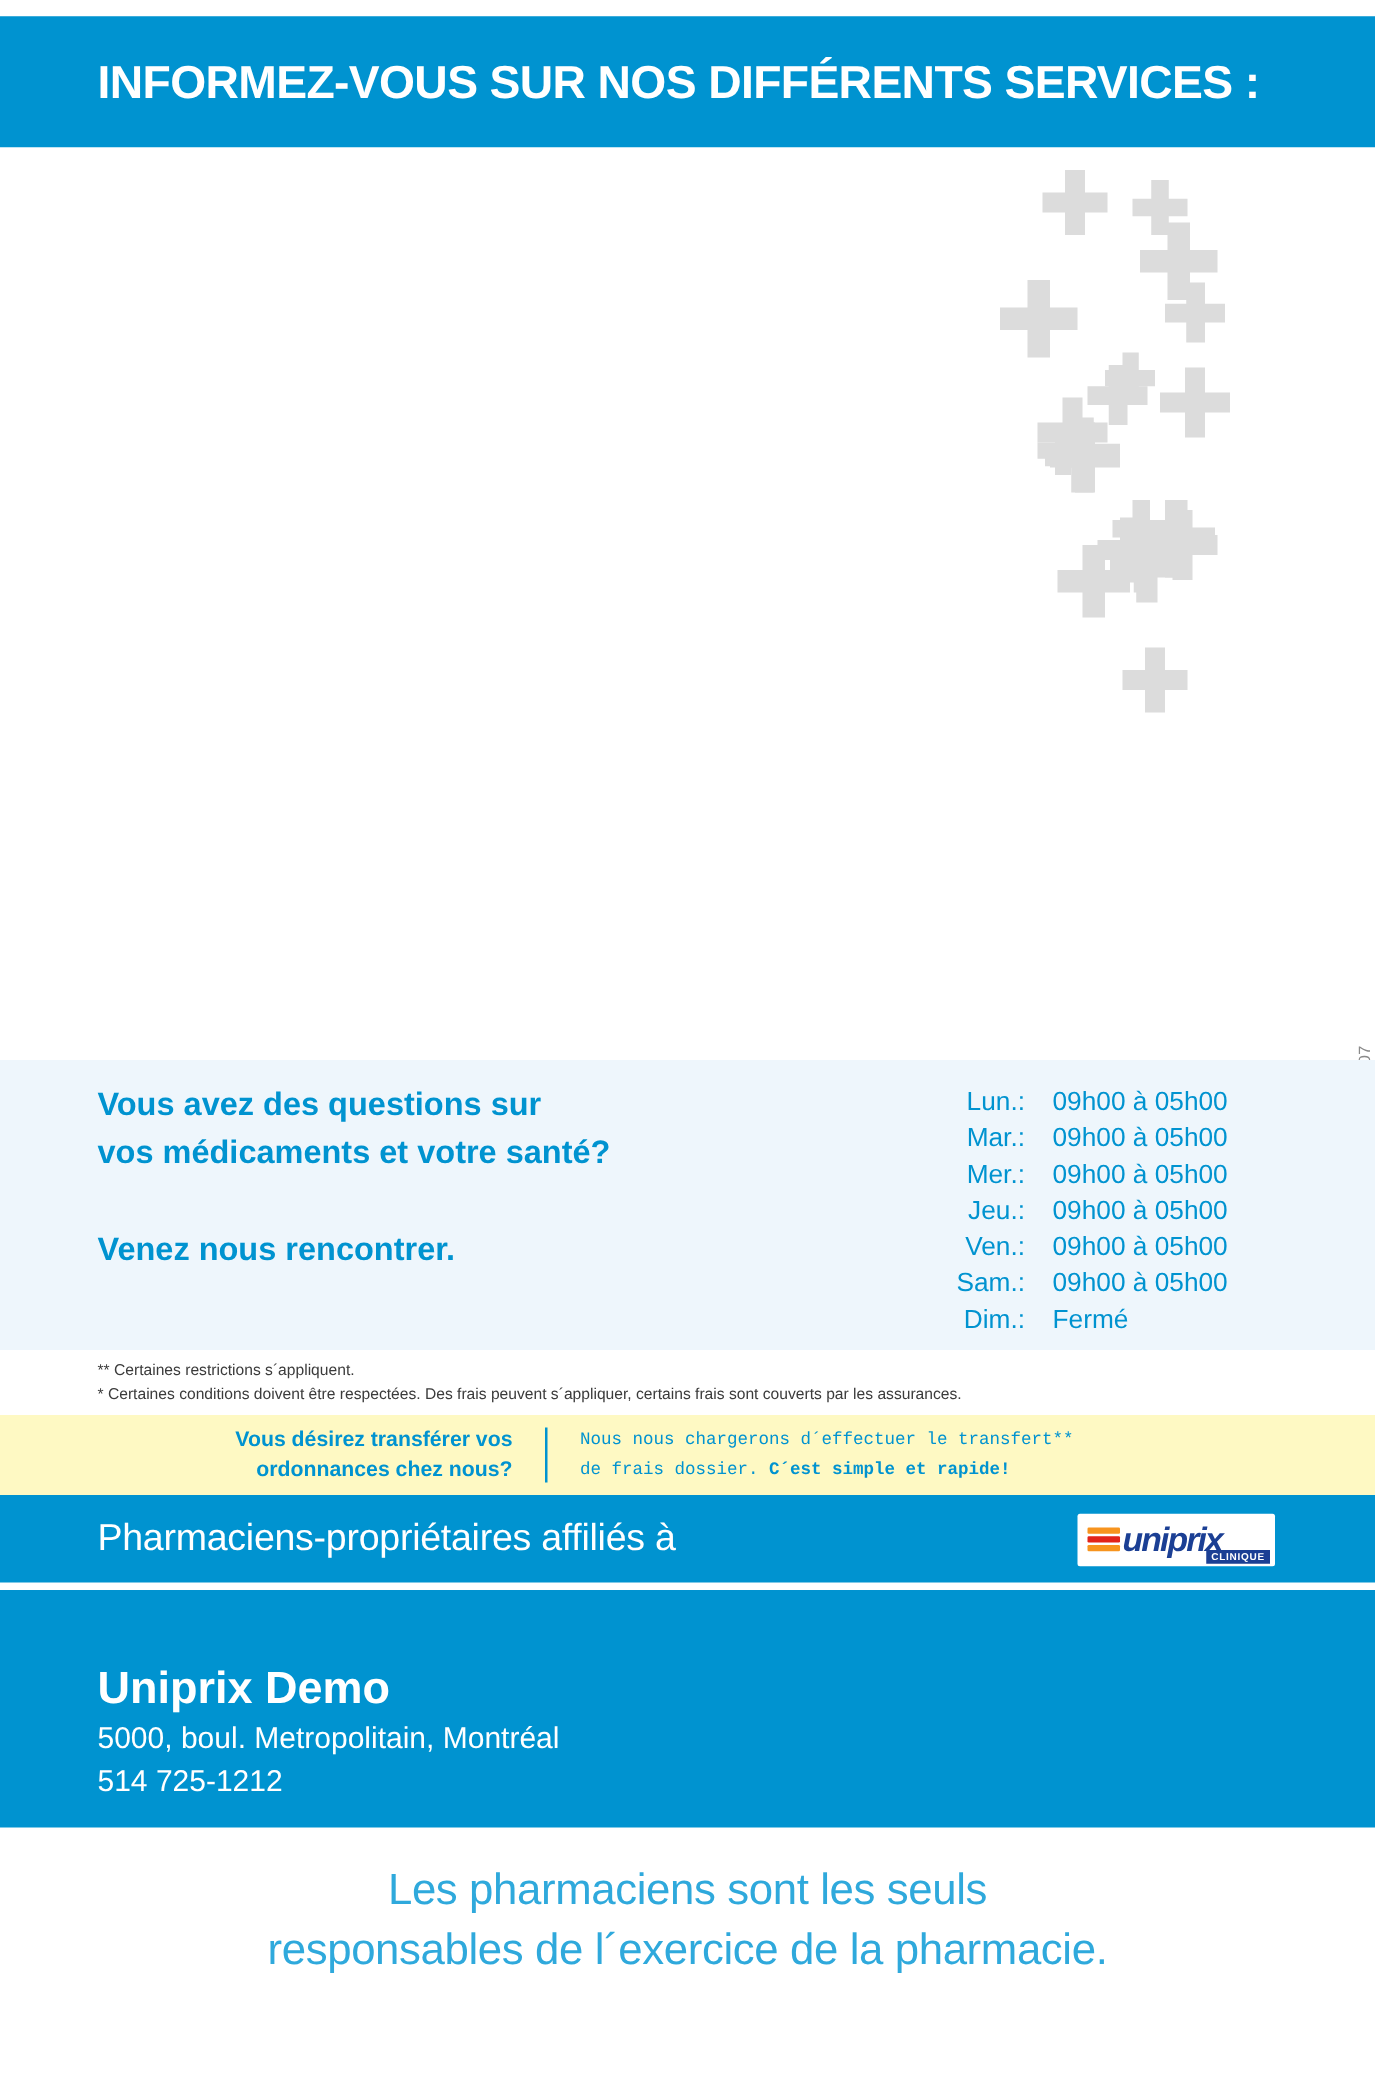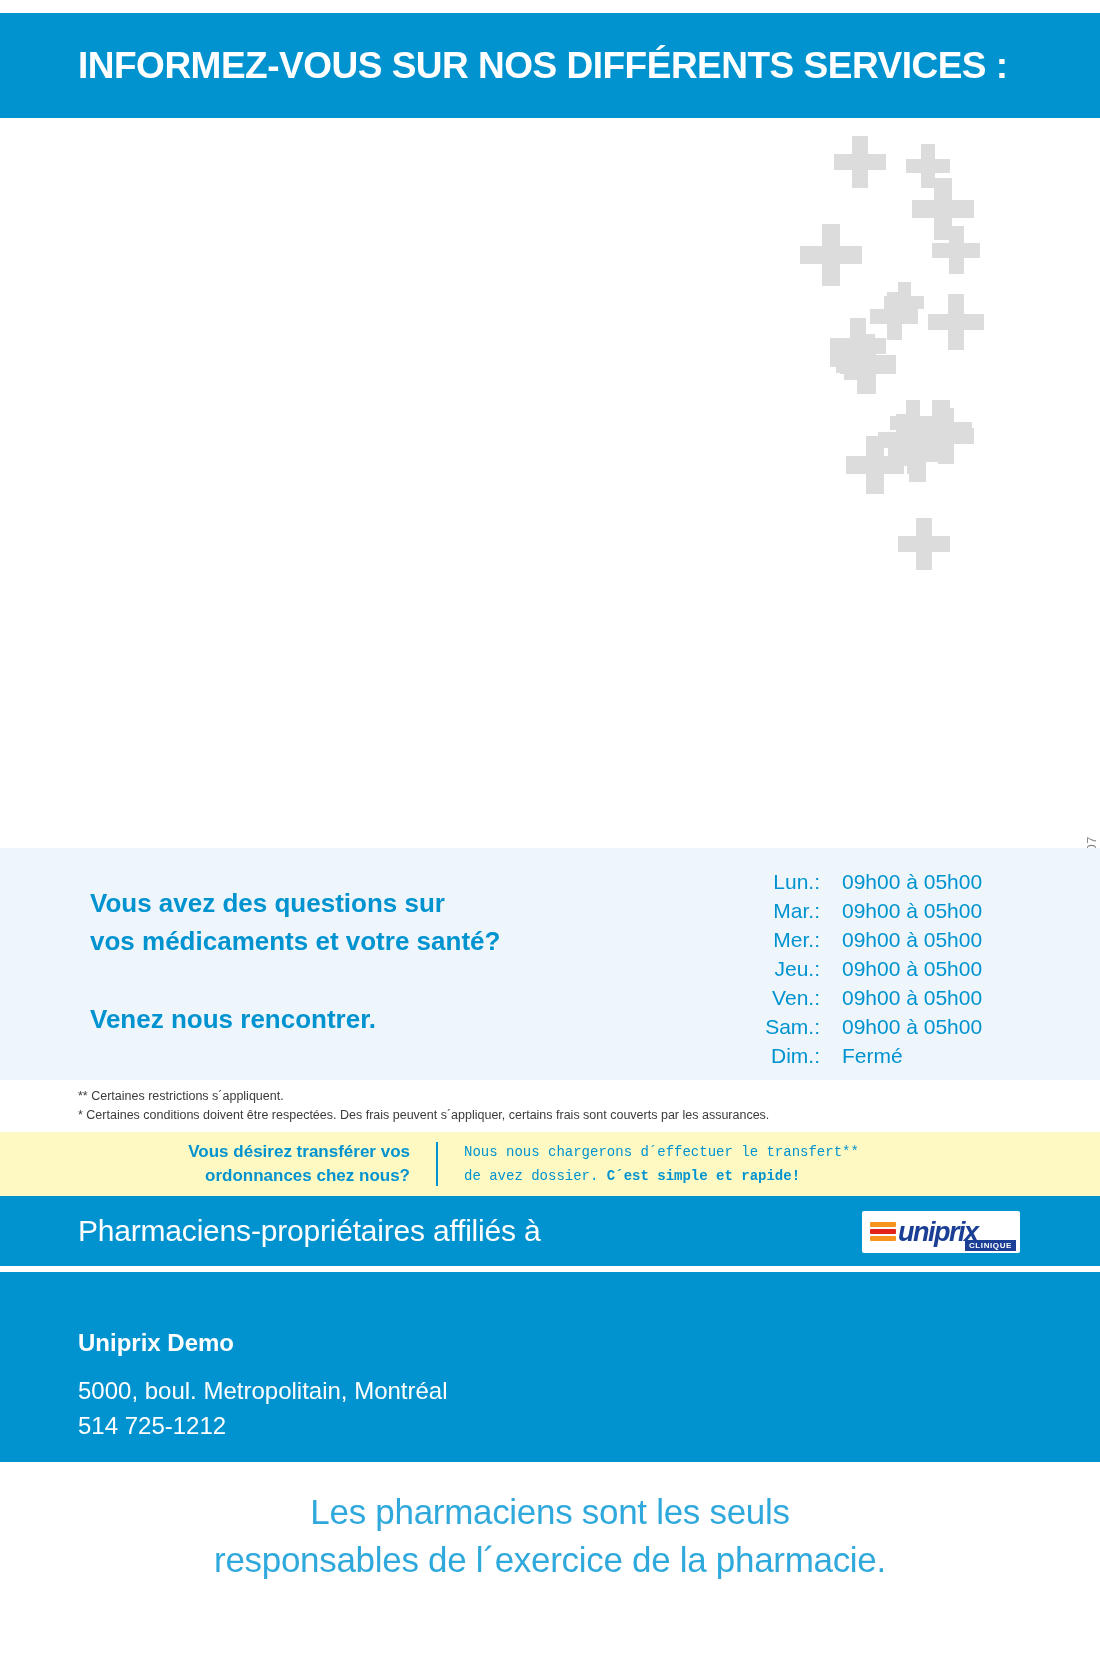--- a/index.html
+++ b/index.html
@@ -74,23 +74,22 @@
     position: absolute;
     left: 0;
     top: 848px;
     width: 1100px;
     height: 232px;
     background: #eef6fc;
   }
   .info-left {
     position: absolute;
     left: 78px;
-    top: 36px;
+    top: 16px;
     width: 560px;
-    margin-left: 12px;
   }
   .info-left p {
     margin: 0;
     color: #0093d0;
     font-size: 26px;
     font-weight: bold;
     line-height: 38px;
     font-family: "Liberation Sans", sans-serif;
   }
   .info-left .gap {
@@ -242,21 +241,21 @@
     top: 1272px;
     width: 1100px;
     height: 190px;
     background: #0093d0;
   }
   .addr-name {
     position: absolute;
     left: 78px;
     top: 57px;
     color: #ffffff;
-    font-size: 24px;
+    font-size: 36px;
     font-weight: bold;
     font-family: "Liberation Sans", sans-serif;
   }
   .addr-street {
     position: absolute;
     left: 78px;
     top: 105px;
     color: #ffffff;
     font-size: 24px;
     font-family: "Liberation Sans", sans-serif;
@@ -425,21 +424,21 @@
 </div>
 
 <div class="yellow-band">
   <div class="yellow-left">
     <span>Vous désirez transférer vos</span><br>
     <span>ordonnances chez nous?</span>
   </div>
   <div class="yellow-divider"></div>
   <div class="yellow-right">
     <span>Nous nous chargerons d´effectuer le transfert**</span><br>
-    <span>de avez dossier. </span><b>C´est simple et rapide!</b>
+    <span>de frais dossier. </span><b>C´est simple et rapide!</b>
   </div>
 </div>
 
 <div class="affil-band">
   <div class="affil-text">Pharmaciens-propriétaires affiliés à</div>
 </div>
 <div class="logo-box">
   <div class="logo-mark">
     <span style="background:#f7941e;"></span>
     <span style="background:#e2231a;"></span>

